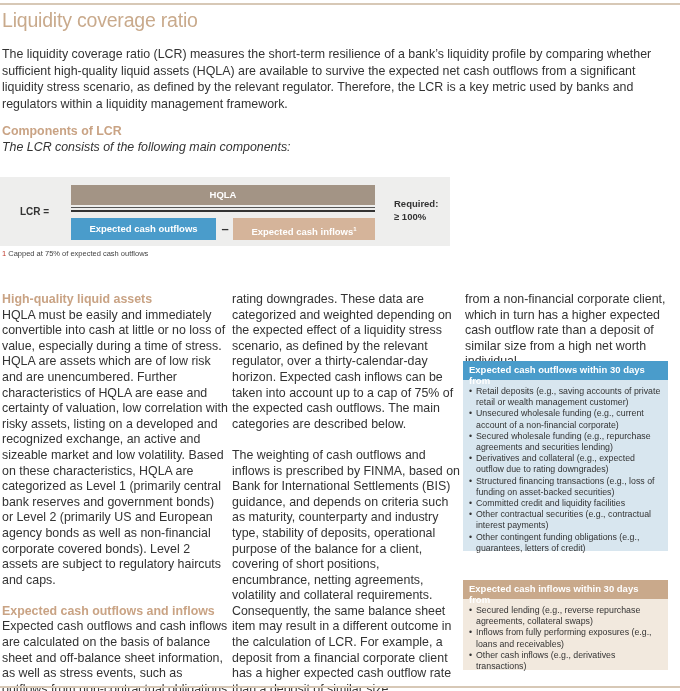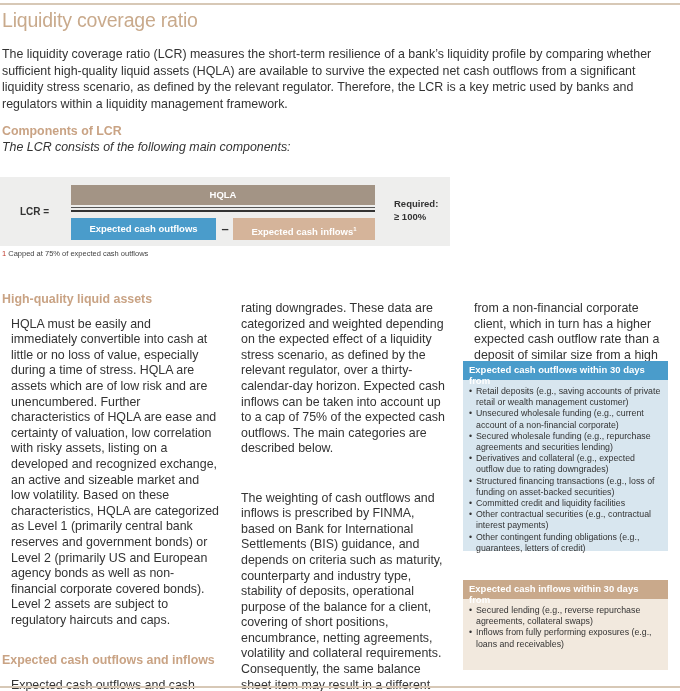--- a/index.html
+++ b/index.html
@@ -22,21 +22,21 @@
     .in-box sup { font-size: 6px; vertical-align: super; }
     .required { position: absolute; left: 394px; top: 20px; font-size: 9.5px; font-weight: bold; color: #333; line-height: 13px; }
     .footnote { position: absolute; left: 2px; top: 249px; font-size: 7.5px; color: #444; }
     .footnote .fn-num { color: #c0392b; }
 
     .col { position: absolute; top: 292px; font-size: 12.4px; line-height: 15.6px; color: #333; }
     .col1 { left: 2px; width: 226px; }
     .col2 { left: 232px; width: 228px; }
     .col3 { left: 465px; width: 215px; }
     .col h3 { font-size: 12.4px; font-weight: bold; color: #c9a384; line-height: 15.6px; }
-    .col p { margin: 9px; }
+    .col p { margin: 0; }
     .gap { height: 15.6px; }
 
     .box { position: absolute; left: 463px; width: 205px; font-size: 8.8px; line-height: 11.2px; color: #333; }
     .box-head { padding: 3px 6px; font-size: 9.5px; font-weight: bold; color: #fff; height: 19px; }
     .box-body { padding: 6px 6px 4px 6px; }
     .box ul { list-style: none; }
     .box li { position: relative; padding-left: 7px; }
     .box li::before { content: "•"; position: absolute; left: 0; top: 0; }
     .box-out { top: 361px; height: 190px; }
     .box-out .box-head { background: #4a9ccb; }
@@ -105,17 +105,18 @@
     </ul>
   </div>
 </div>
 
 <div class="box box-in">
   <div class="box-head">Expected cash inflows within 30 days from</div>
   <div class="box-body">
     <ul>
       <li>Secured lending (e.g., reverse repurchase agreements, collateral swaps)</li>
       <li>Inflows from fully performing exposures (e.g., loans and receivables)</li>
+      <li>Other cash inflows (e.g., derivatives transactions)</li>
     </ul>
   </div>
 </div>
 
 <div class="bottom-rule"></div>
 
 </body></html>

